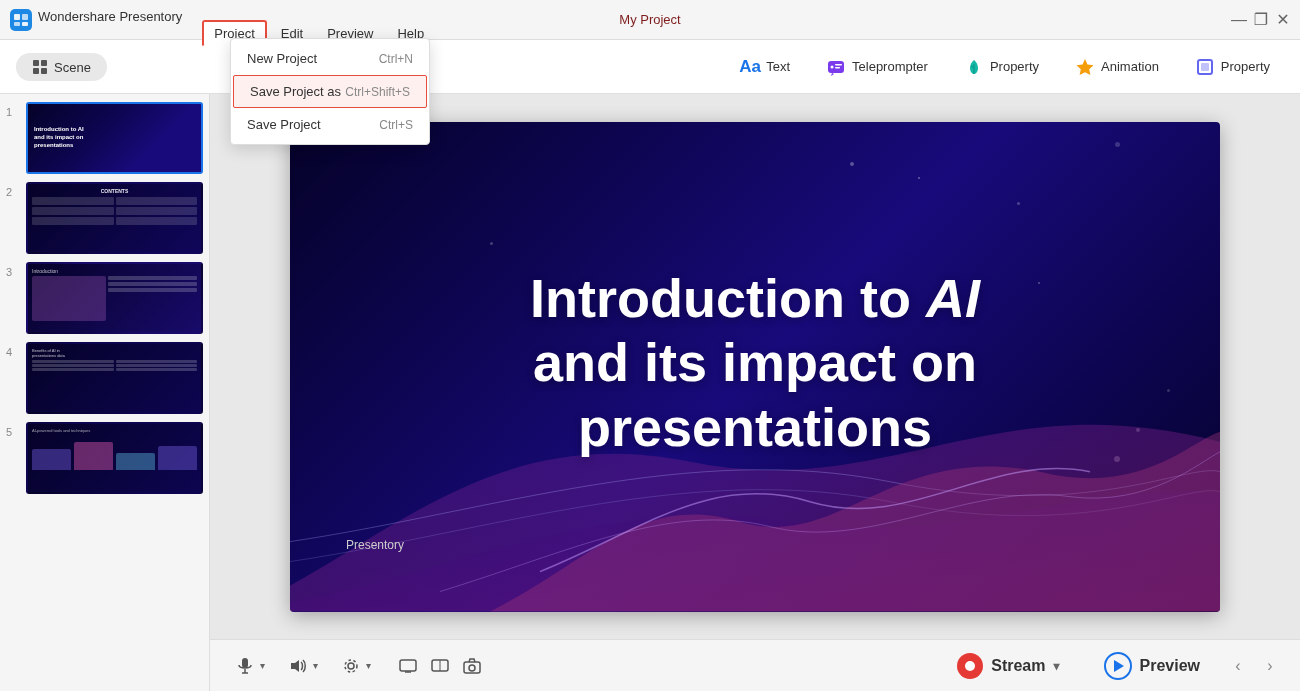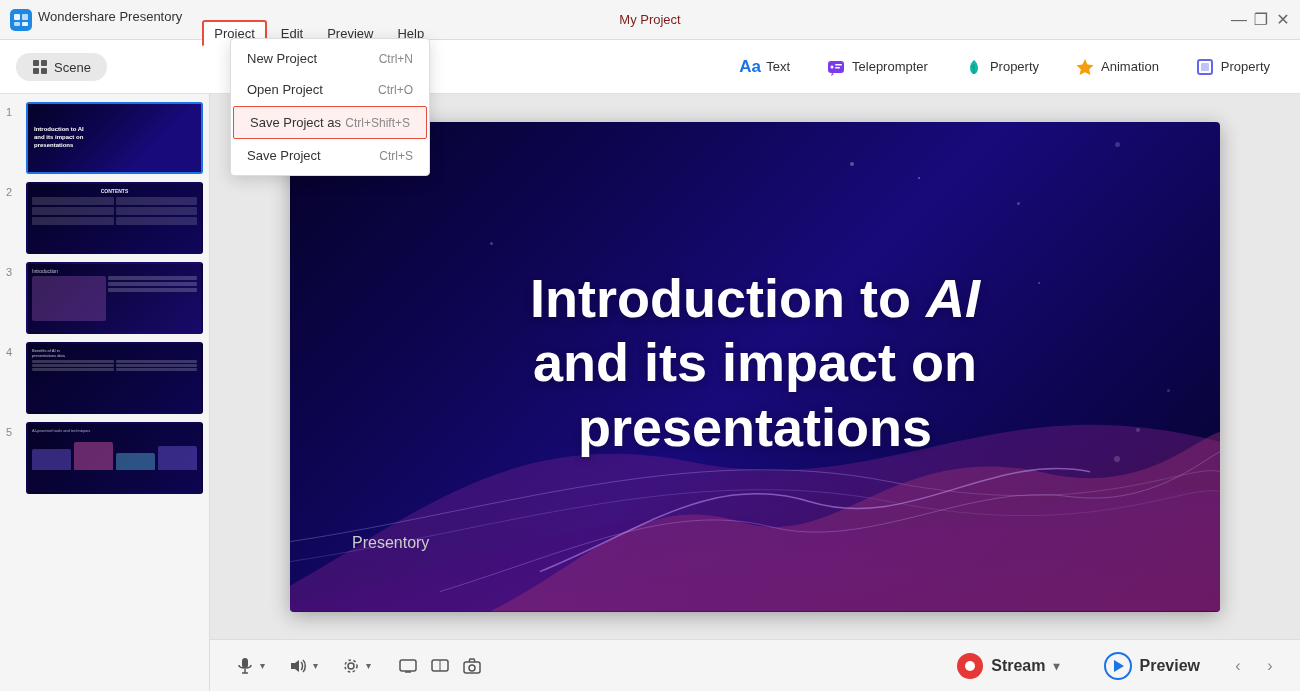--- a/index.html
+++ b/index.html
@@ -257,23 +257,23 @@
       color: white;
       font-size: 54px;
       font-weight: 900;
       line-height: 1.2;
       width: 80%;
       text-shadow: 0 2px 8px rgba(0,0,0,0.3);
     }
     .slide-subtitle {
       position: absolute;
       bottom: 60px;
-      left: 62px;
+      left: 56px;
       color: #ccc;
-      font-size: 16px;
+      font-size: 12px;
     }
 
     
     .bottom-toolbar {
       height: 52px;
       background: #f5f5f5;
       border-top: 1px solid #ddd;
       display: flex;
       align-items: center;
       padding: 0 16px;
@@ -469,24 +469,20 @@
   <div class="window-controls">
     <div class="win-btn">—</div>
     <div class="win-btn">❐</div>
     <div class="win-btn">✕</div>
   </div>
 
   <div class="dropdown-menu">
     <div class="dropdown-item">
       <span>New Project</span>
       <span class="shortcut">Ctrl+N</span>
-    </div>
-    <div class="dropdown-item">
-      <span>Open Project</span>
-      <span class="shortcut">Ctrl+O</span>
     </div>
     <div class="dropdown-item highlighted">
       <span>Save Project as</span>
       <span class="shortcut">Ctrl+Shift+S</span>
     </div>
     <div class="dropdown-item">
       <span>Save Project</span>
       <span class="shortcut">Ctrl+S</span>
     </div>
   </div>

